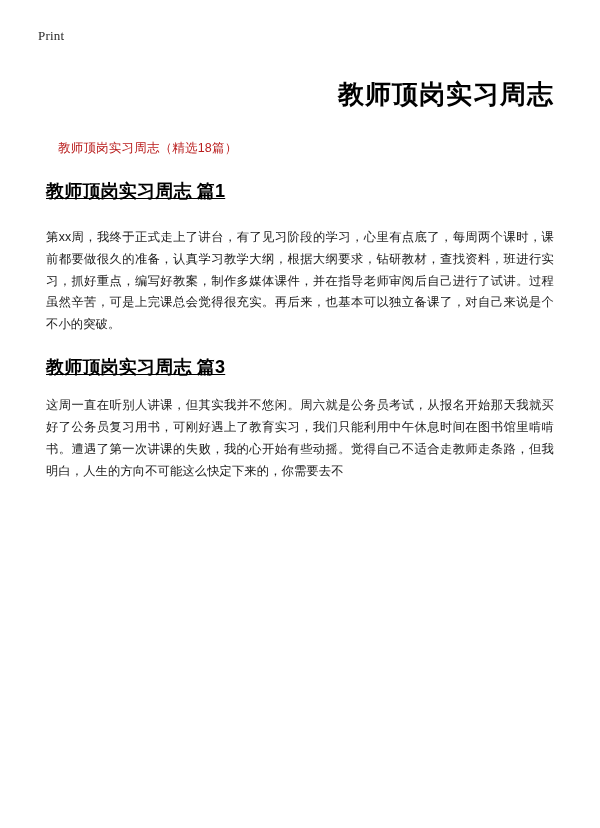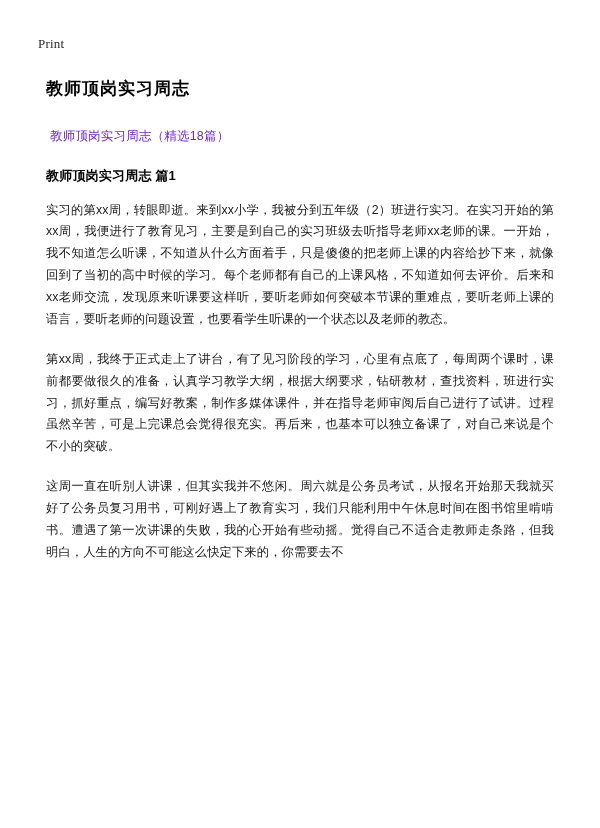--- a/index.html
+++ b/index.html
@@ -18,55 +18,56 @@
   .page {
     width: 600px;
     height: 828px;
     background: #ffffff;
     box-sizing: border-box;
     position: relative;
   }
   .print-label {
     position: absolute;
     left: 38px;
-    top: 36px;
+    top: 28px;
     font-family: "Liberation Serif", "DejaVu Serif", serif;
     font-size: 13px;
     color: #2b2b2b;
     letter-spacing: 0.2px;
   }
   .content {
     position: absolute;
     left: 46px;
     top: 78px;
     width: 508px;
   }
   .doc-title {
-    text-align: left;
-    font-size: 17px;
+    text-align: right;
+    font-size: 26px;
     font-weight: bold;
     color: #000000;
     margin: 0 0 26px 0;
     letter-spacing: 1px;
     line-height: 1.3;
   }
   .subtitle {
     font-size: 12.5px;
-    color: #6d28d9;
-    margin: 0 0 20px 4px;
+    color: #b91c1c;
+    margin: 0 0 20px 12px;
     line-height: 1.6;
     letter-spacing: 0.2px;
   }
   .section-heading {
-    font-size: 13px;
+    font-size: 18px;
     font-weight: bold;
     color: #000000;
     margin: 0 0 14px 0;
     line-height: 1.5;
     letter-spacing: 0.2px;
+    text-decoration: underline;
   }
   .para {
     font-size: 12.3px;
     color: #1a1a1a;
     margin: 0 0 16px 0;
     line-height: 1.78;
     text-align: justify;
     text-justify: inter-ideograph;
     letter-spacing: 0.1px;
   }
@@ -82,29 +83,29 @@
   <div class="print-label">Print</div>
 
   <div class="content">
 
     <h1 class="doc-title">教师顶岗实习周志</h1>
 
     <p class="subtitle">教师顶岗实习周志（精选18篇）</p>
 
     <div class="block">
       <h2 class="section-heading">教师顶岗实习周志 篇1</h2>
-      <p class="para">实习的第xx周，转眼即逝。来到xx小学，我被分到五年级（2）班进行实习。在实习开始的第xx周，我便进行了教育见习，主要是到自己的实习班级去听指导老师xx老师的课。一开始，我不知道怎么听课，不知道从什么方面着手，只是傻傻的把老师上课的内容给抄下来，就像回到了当初的高中时候的学习。每个老师都有自己的上课风格，不知道如何去评价。后来和xx老师交流，发现原来听课要这样听，要听老师如何突破本节课的重难点，要听老师上课的语言，要听老师的问题设置，也要看学生听课的一个状态以及老师的教态。</p>
     </div>
 
     <div class="block-gap"></div>
 
     <div class="block">
       <p class="para">第xx周，我终于正式走上了讲台，有了见习阶段的学习，心里有点底了，每周两个课时，课前都要做很久的准备，认真学习教学大纲，根据大纲要求，钻研教材，查找资料，班进行实习，抓好重点，编写好教案，制作多媒体课件，并在指导老师审阅后自己进行了试讲。过程虽然辛苦，可是上完课总会觉得很充实。再后来，也基本可以独立备课了，对自己来说是个不小的突破。</p>
     </div>
 
     <div class="block-gap"></div>
 
     <div class="block">
+      <h2 class="section-heading">教师顶岗实习周志 篇3</h2>
       <p class="para">这周一直在听别人讲课，但其实我并不悠闲。周六就是公务员考试，从报名开始那天我就买好了公务员复习用书，可刚好遇上了教育实习，我们只能利用中午休息时间在图书馆里啃啃书。遭遇了第一次讲课的失败，我的心开始有些动摇。觉得自己不适合走教师走条路，但我明白，人生的方向不可能这么快定下来的，你需要去不</p>
     </div>
 
   </div>
 </div>
 
 </body></html>

